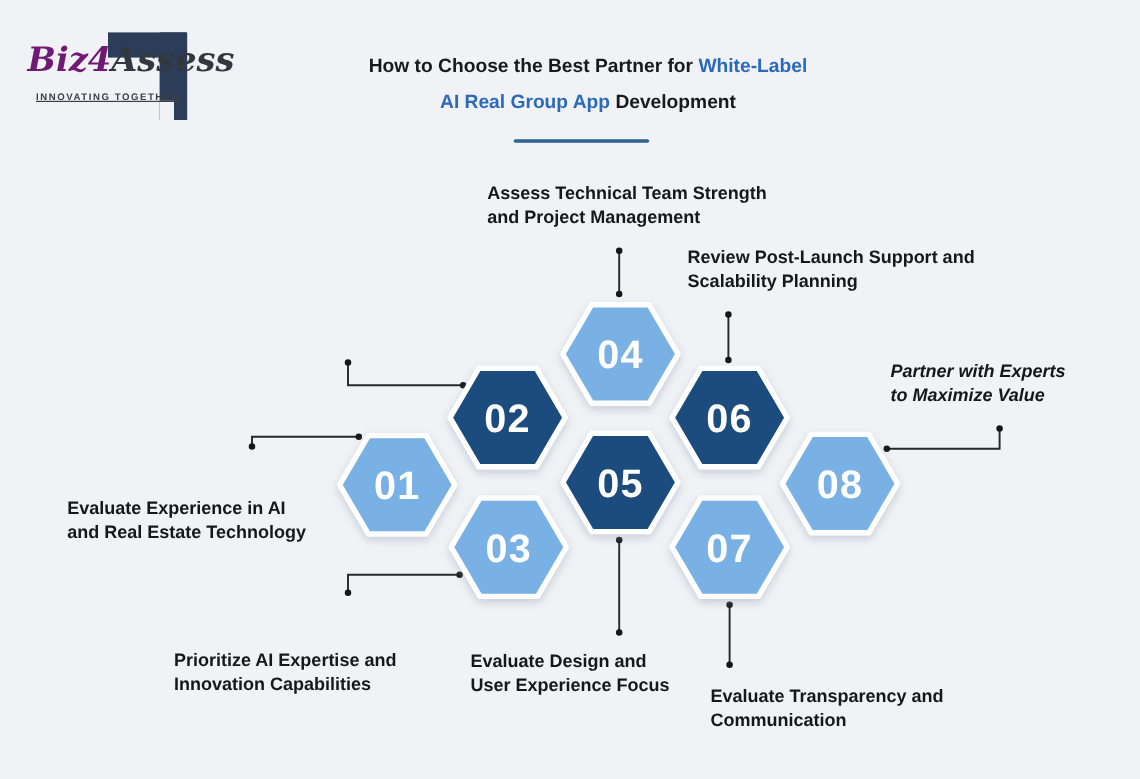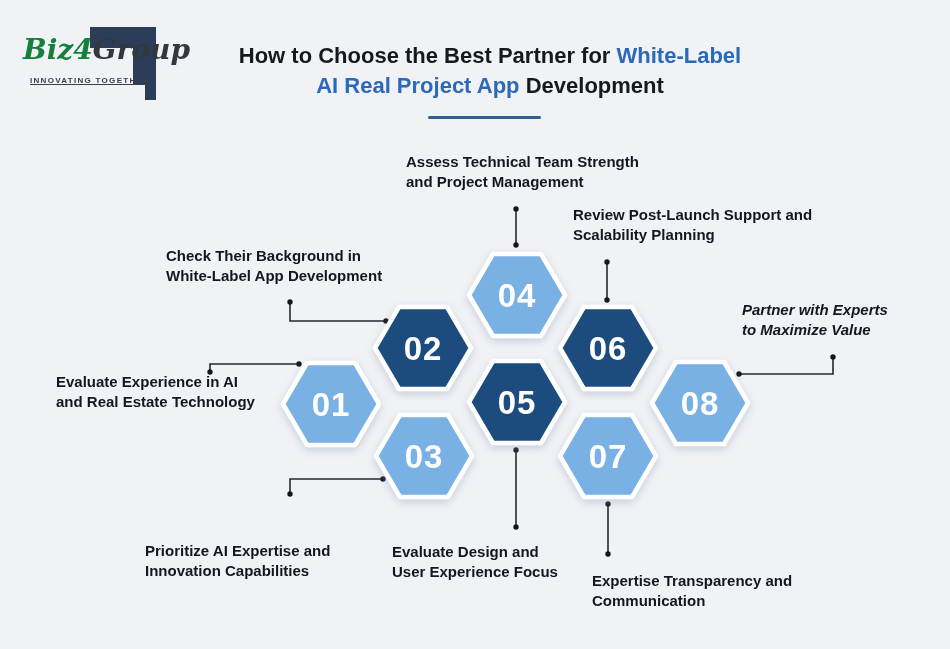--- a/index.html
+++ b/index.html
@@ -15,33 +15,33 @@
   .logo { position: absolute; left: 0; top: 0; width: 190px; height: 110px; }
   .mark { position: absolute; background: #2b3d59; }
   .mark-a { left: 90px;  top: 27px; width: 65px; height: 21px; }
   .mark-b { left: 133px; top: 27px; width: 23px; height: 73px; }
   .mark-c { left: 133px; top: 84px; width: 12px; height: 16px; background: #f1f2f5; }
   .logo-word {
     position: absolute; left: 23px; top: 36px;
     font-family: "DejaVu Serif", serif; font-style: italic; font-weight: bold;
     font-size: 28px; line-height: 1; color: #33373e; white-space: nowrap;
   }
-  .logo-word .blue-part { color: #15803d; }
+  .logo-word .blue-part { color: #701a75; }
   .logo-tagline {
     position: absolute; left: 30px; top: 76px;
     font-size: 8px; font-weight: bold; letter-spacing: 1.3px; color: #3b4048;
     white-space: nowrap;
     text-decoration: underline;
   }
 
   
   .title {
     position: absolute; left: 170px; top: 41px; width: 640px;
     margin: 0; text-align: center;
-    font-size: 22px; line-height: 30px; font-weight: bold; color: #17191d;
+    font-size: 16px; line-height: 30px; font-weight: bold; color: #17191d;
   }
   .title .accent { color: #2b69ba; }
   .title .gap { margin-left: 0.28em; }
   .title-underline {
     position: absolute; left: 428px; top: 116px; width: 113px; height: 3px;
     background: #2e6292; border-radius: 2px;
   }
 
   
   svg.diagram { position: absolute; left: 0; top: 0; }
@@ -55,45 +55,45 @@
     font-size: 33px; font-weight: bold; letter-spacing: 1px;
     text-anchor: middle;
   }
 
   
   .step-label {
     position: absolute;
     font-size: 15px; line-height: 20px; font-weight: bold; color: #14171c;
     white-space: pre-line;
   }
-  .pos-s1 { left: 56px;  top: 372px; }
+  .pos-s1 { left: 56px;  top: 414px; }
   .pos-s2 { left: 166px; top: 246px; }
   .pos-s3 { left: 145px; top: 541px; }
   .pos-s4 { left: 406px; top: 152px; }
   .pos-s5 { left: 392px; top: 542px; }
   .pos-s6 { left: 573px; top: 205px; }
   .pos-s7 { left: 592px; top: 571px; }
   .pos-s8 { left: 742px; top: 300px; font-style: italic; }
 </style>
 </head>
 <body>
 
 <div class="canvas">
 
   <div class="logo">
     <div class="mark mark-a"></div>
     <div class="mark mark-b"></div>
     <div class="mark mark-c"></div>
-    <div class="logo-word"><span class="blue-part">Biz</span><span class="blue-part">4</span><span>Group</span></div>
+    <div class="logo-word"><span class="blue-part">Biz</span><span class="blue-part">4</span><span>Assess</span></div>
     <div class="logo-tagline">INNOVATING TOGETHER</div>
   </div>
 
   <h1 class="title">
     <div><span>How to Choose the Best Partner for</span><span class="accent gap">White-Label</span></div>
-    <div><span class="accent">AI Real Project App</span><span class="gap">Development</span></div>
+    <div><span class="accent">AI Real Group App</span><span class="gap">Development</span></div>
   </h1>
   <div class="title-underline"></div>
 
   <svg class="diagram" width="950" height="649" viewBox="0 0 950 649">
     <defs>
       <filter id="hexShadow" x="-30%" y="-30%" width="160%" height="160%">
         <feDropShadow dx="0" dy="3" stdDeviation="4" flood-color="#8fa2b8" flood-opacity="0.45"></feDropShadow>
       </filter>
     </defs>
 
@@ -149,28 +149,26 @@
       <text class="hex-num" x="517" y="307">04</text>
       <text class="hex-num" x="517" y="414">05</text>
       <text class="hex-num" x="608" y="360">06</text>
       <text class="hex-num" x="608" y="468">07</text>
       <text class="hex-num" x="700" y="415">08</text>
     </g>
   </svg>
 
   <div class="step-label pos-s1">Evaluate Experience in AI
 and Real Estate Technology</div>
-  <div class="step-label pos-s2">Check Their Background in
-White-Label App Development</div>
   <div class="step-label pos-s3">Prioritize AI Expertise and
 Innovation Capabilities</div>
   <div class="step-label pos-s5">Evaluate Design and
 User Experience Focus</div>
   <div class="step-label pos-s4">Assess Technical Team Strength
 and Project Management</div>
   <div class="step-label pos-s6">Review Post-Launch Support and
 Scalability Planning</div>
-  <div class="step-label pos-s7">Expertise Transparency and
+  <div class="step-label pos-s7">Evaluate Transparency and
 Communication</div>
   <div class="step-label pos-s8">Partner with Experts
 to Maximize Value</div>
 
 </div>
 
 </body></html>

